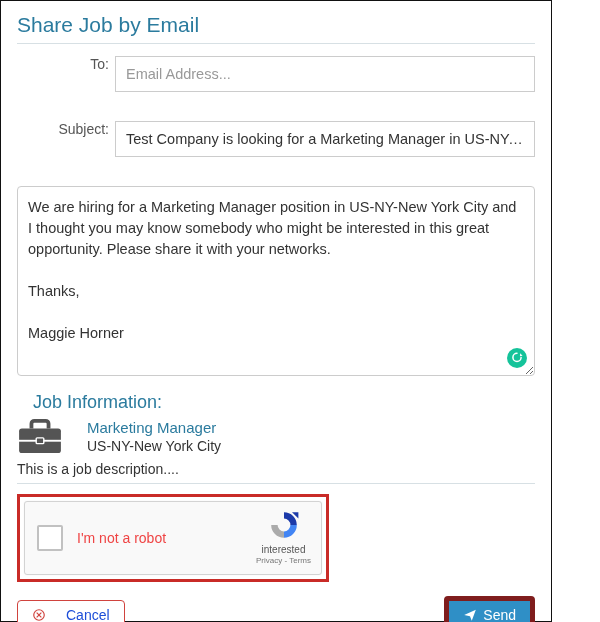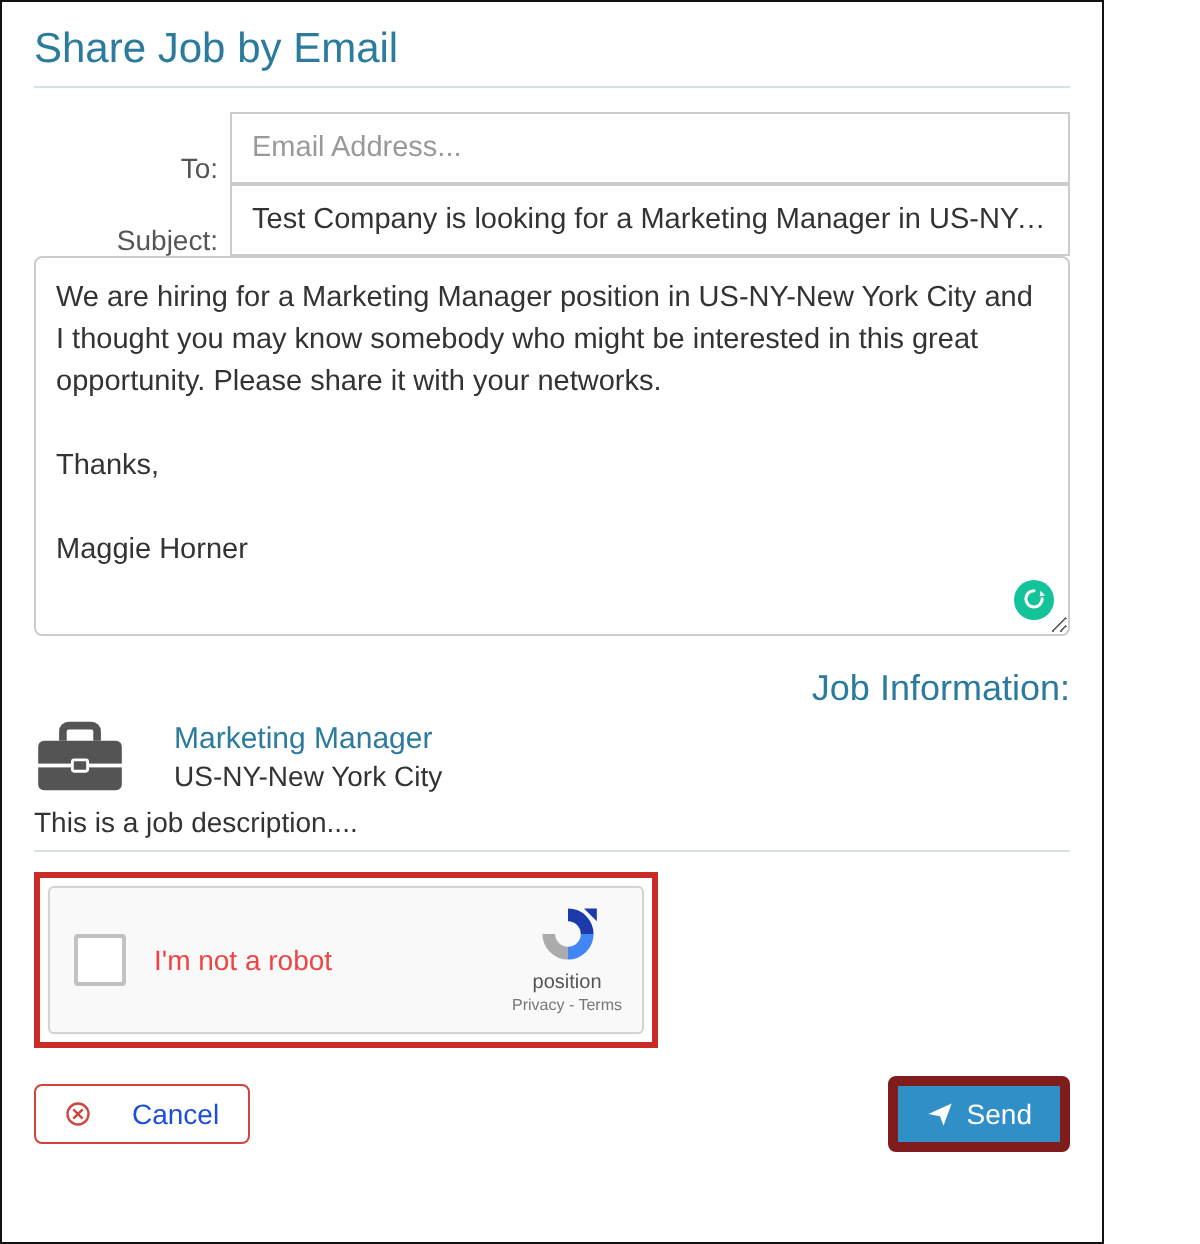--- a/index.html
+++ b/index.html
@@ -19,21 +19,21 @@
     position: relative;
   }
   .title {
     color: #2b7b9e;
     font-size: 21px;
     font-weight: 400;
     margin: 4px 0 6px 0;
   }
   .hr { border: none; border-top: 1px solid #d7e0e4; margin: 2px 0 12px 0; }
   .hr2 { border: none; border-top: 1px solid #d7e0e4; margin: 6px 0 10px 0; }
-  .form-row { display: flex; align-items: flex-end; margin-bottom: 0; }
+  .form-row { display: flex; align-items: flex-start; margin-bottom: 29px; }
   .form-label { width: 98px; text-align: right; color: #555; font-size: 14px; padding-right: 6px; }
   .field {
     flex: 1;
     height: 36px;
     border: 1px solid #ccc;
     border-radius: 0;
     padding: 0 10px;
     font-size: 14.5px;
     color: #333;
     font-family: Liberation Sans, sans-serif;
@@ -66,22 +66,21 @@
     border-radius: 50%;
     background: #15c39a;
     display: flex;
     align-items: center;
     justify-content: center;
   }
   .grammarly-badge svg { display: block; }
   .subhead {
     color: #2b7b9e;
     font-size: 18px;
-    margin: 16px 0 4px 0;
-    text-align: right;
+    margin: 16px 0 4px 16px;
   }
   .job-info { display: flex; align-items: center; gap: 24px; margin-bottom: 2px;}
   .briefcase { width: 46px; height: 38px; color: #555; flex-shrink: 0;}
   .job-title { color: #2b7b9e; font-size: 15px; margin-bottom: 2px; }
   .job-loc { color: #333; font-size: 14px; }
   .job-desc { color: #333; font-size: 14px; margin: 6px 0 4px 0; }
 
   .recaptcha-box {
     border: 3px solid #c92b27;
     width: 312px;
@@ -191,21 +190,21 @@
     <div class="recaptcha-inner">
       <div class="recaptcha-check"></div>
       <div class="recaptcha-label">I'm not a robot</div>
       <div class="recaptcha-right">
         <svg class="recaptcha-logo" width="32" height="32" viewBox="0 0 40 40">
           <path d="M20 4 A16 16 0 0 1 36 20 L28 20 A8 8 0 0 0 20 12 Z" fill="#1c3aa9"></path>
           <path d="M36 20 A16 16 0 0 1 20 36 L20 28 A8 8 0 0 0 28 20 Z" fill="#4285f4"></path>
           <path d="M20 36 A16 16 0 0 1 4 20 L12 20 A8 8 0 0 0 20 28 Z" fill="#ababab"></path>
           <polygon points="30,4 38,4 38,12" fill="#1c3aa9"></polygon>
         </svg>
-        <div class="brand">position</div>
+        <div class="brand">interested</div>
         <div class="links">Privacy - Terms</div>
       </div>
     </div>
   </div>
 
   <div class="actions">
     <button class="btn btn-cancel">
       <svg width="14" height="14" viewBox="0 0 24 24">
         <circle cx="12" cy="12" r="9" fill="none" stroke="#d0433e" stroke-width="2"></circle>
         <line x1="8" y1="8" x2="16" y2="16" stroke="#d0433e" stroke-width="2"></line>

